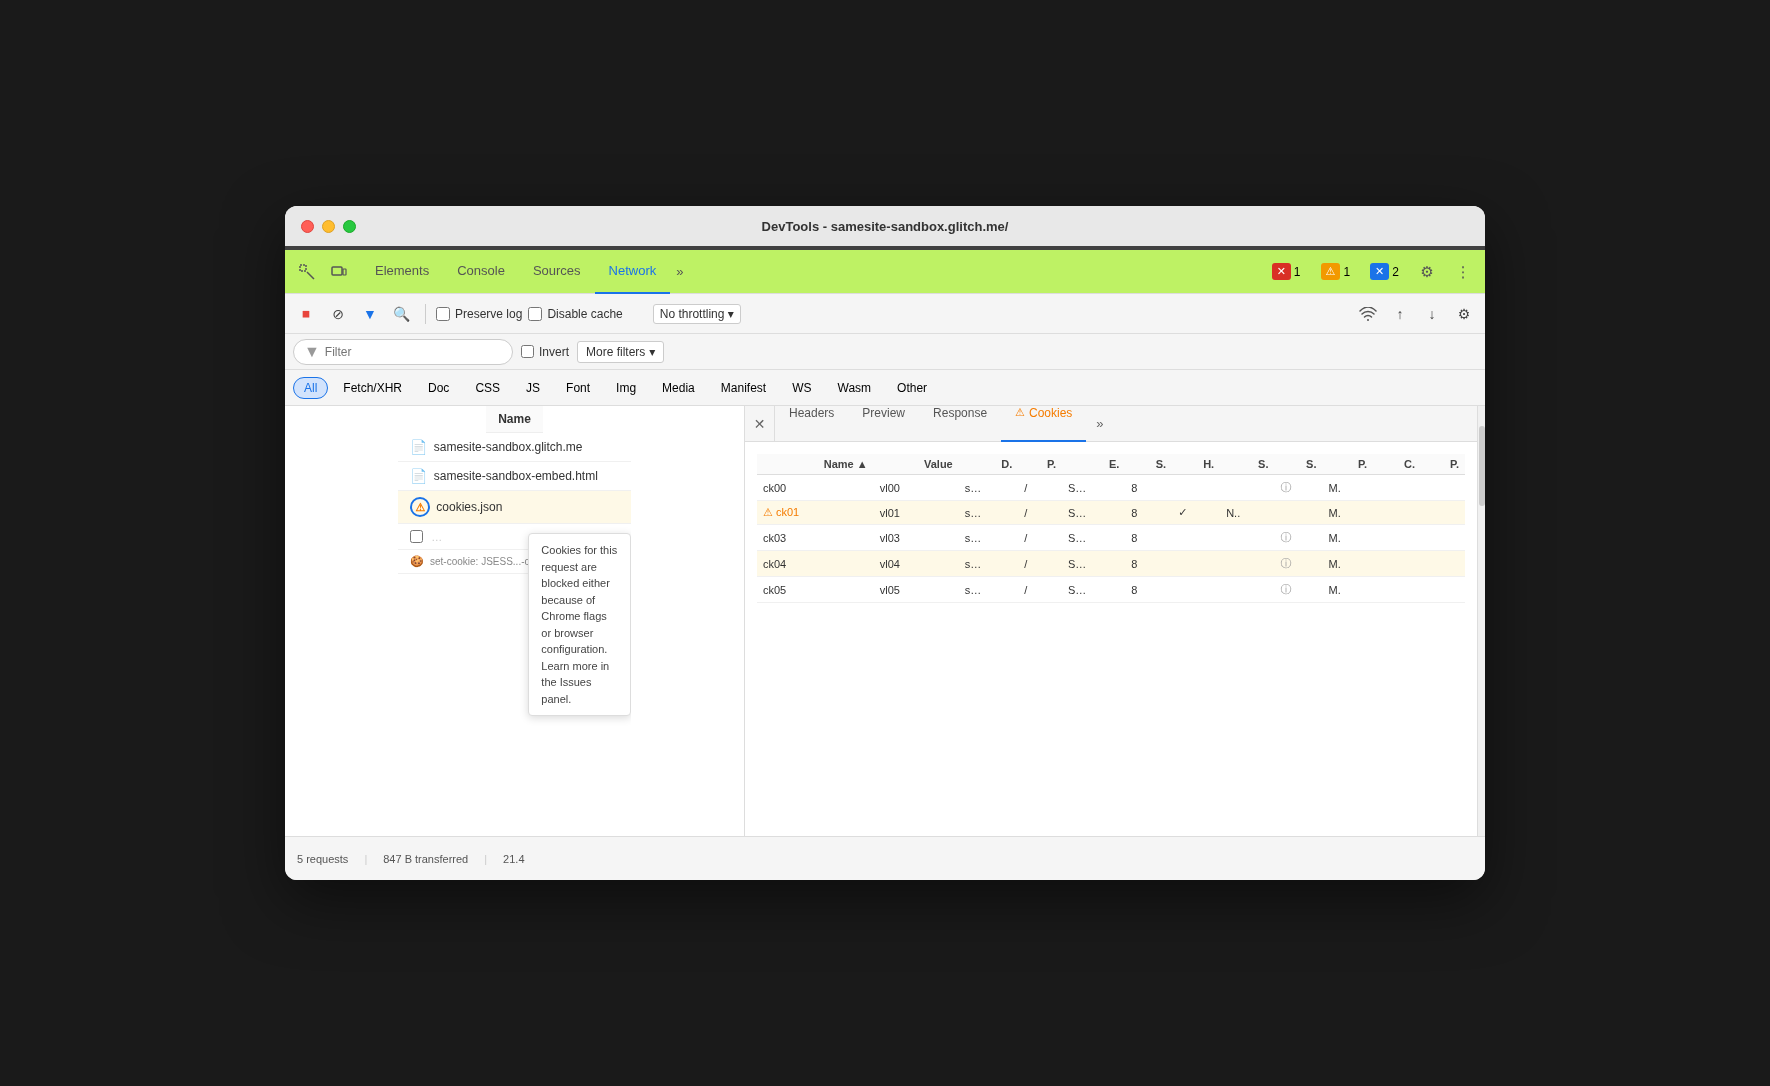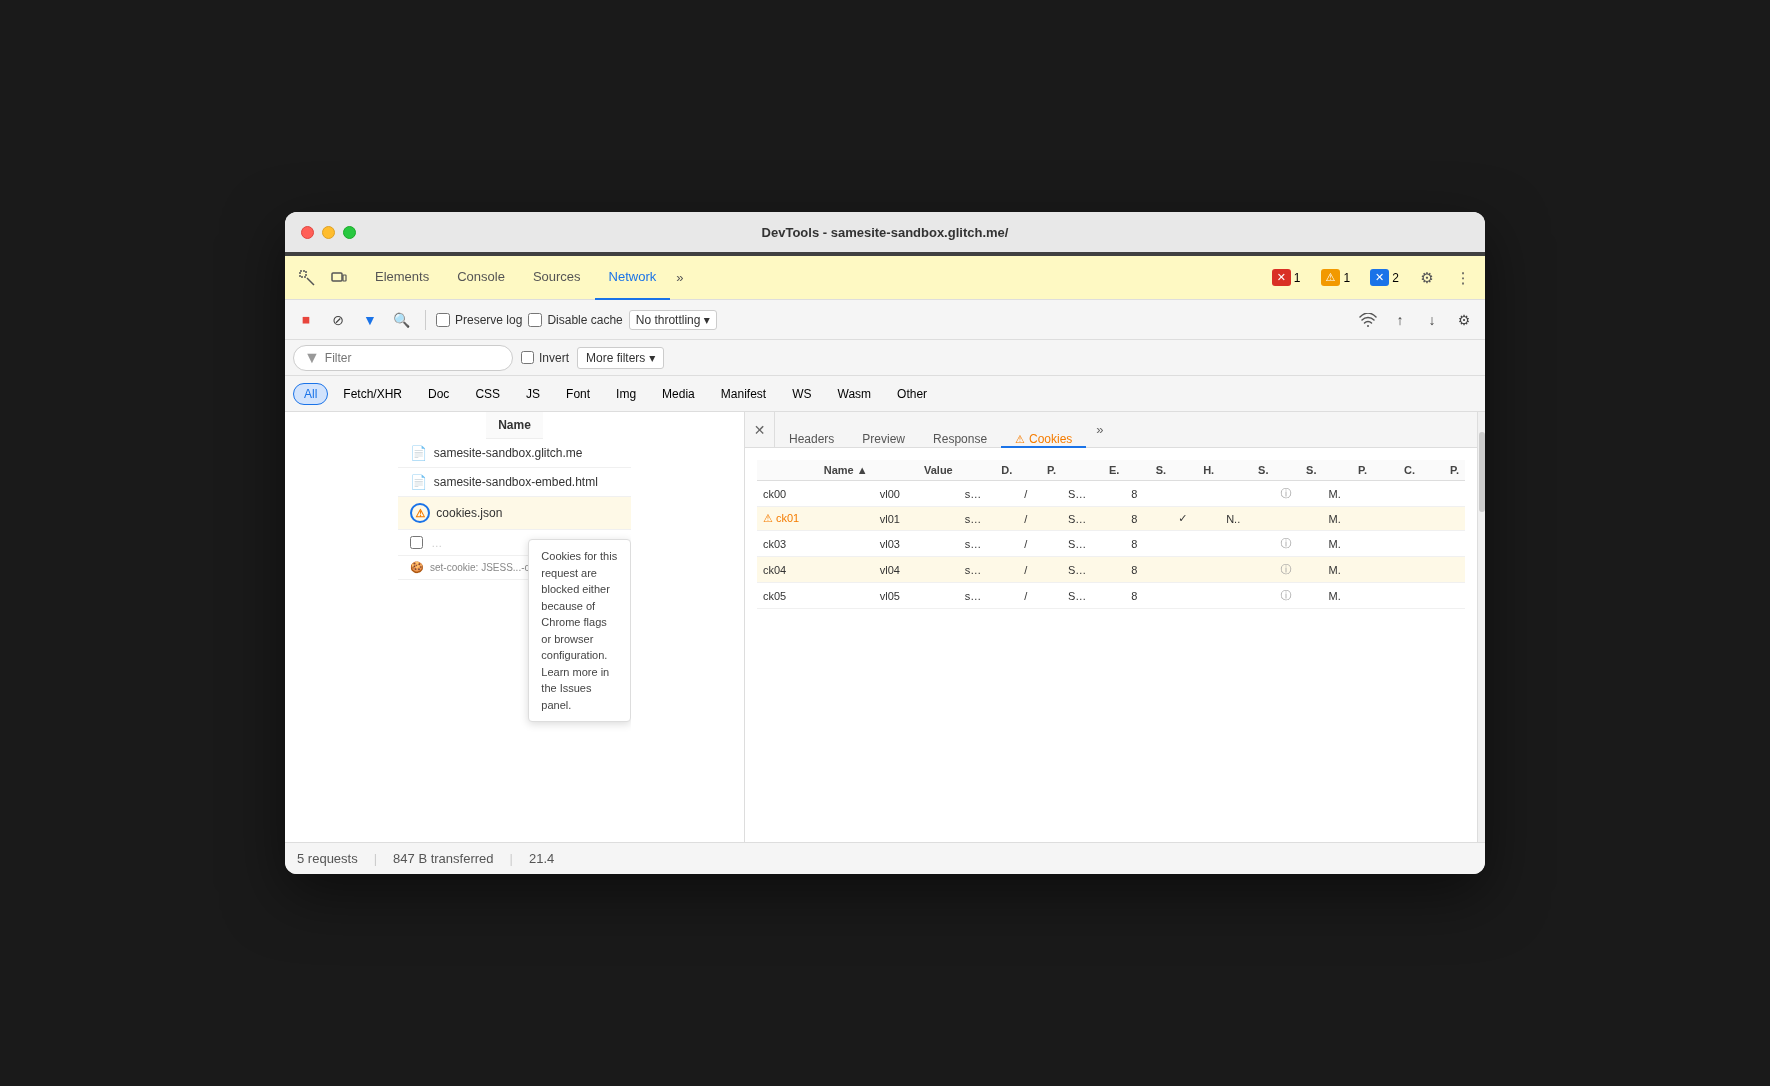--- a/index.html
+++ b/index.html
@@ -42,21 +42,21 @@
     }
     .tl-red { background: #ff5f57; border: 1px solid #e0443e; }
     .tl-yellow { background: #ffbd2e; border: 1px solid #dea123; }
     .tl-green { background: #28c840; border: 1px solid #1aab29; }
     .titlebar-text {
       position: absolute; left: 50%; transform: translateX(-50%);
       font-size: 13px; font-weight: 600; color: #333;
     }
     
     .navbar {
-      background: #fef9c3;
+      background: #bef264;
       border-bottom: 1px solid #ddd;
       display: flex;
       align-items: center;
       padding: 0 8px;
       height: 44px;
     }
     .nav-icons {
       display: flex; gap: 4px; align-items: center; margin-right: 8px;
     }
     .nav-icon-btn {
@@ -273,21 +273,21 @@
       display: flex; align-items: center; justify-content: center;
       cursor: pointer; font-size: 14px; color: #666;
       border-right: 1px solid #ddd;
     }
     .panel-tab {
       padding: 0 14px;
       font-size: 12px;
       color: #555;
       cursor: pointer;
       height: 36px;
-      display: flex; align-items: flex-end;
+      display: flex; align-items: flex-start;
       border-bottom: 2px solid transparent;
     }
     .panel-tab.active {
       color: #1a73e8;
       border-bottom: 2px solid #1a73e8;
     }
     .panel-tab .warn-icon { color: #f57c00; margin-right: 4px; font-size: 11px; }
     .panel-more { padding: 0 8px; font-size: 13px; color: #666; cursor: pointer; margin-left: 2px; }
     
     .cookies-section {
@@ -327,24 +327,24 @@
       border-bottom: 1px solid #f0f0f0;
       font-size: 11px;
     }
     .cookies-table tr.highlighted { background: #fef9e7; }
     .cookies-table tr.highlighted td { background: #fef9e7; }
     .cookies-table tr.plain td { background: white; }
     
     .statusbar {
       background: #f5f5f5;
       border-top: 1px solid #ddd;
-      height: 32px;
+      height: 44px;
       display: flex; align-items: center;
       padding: 0 12px;
-      font-size: 13px;
+      font-size: 11px;
       color: #555;
       gap: 16px;
     }
     .statusbar-sep { color: #ccc; }
     
     .right-scroll {
       width: 8px;
       background: #f0f0f0;
       border-left: 1px solid #ddd;
       display: flex; align-items: flex-start; justify-content: center;
@@ -423,21 +423,21 @@
     <div class="toolbar-btn">🔍</div>
     <div class="toolbar-separator"></div>
     <div class="toolbar-check-group">
       <input type="checkbox" style="">
       <span>Preserve log</span>
     </div>
     <div class="toolbar-check-group">
       <input type="checkbox" style="">
       <span>Disable cache</span>
     </div>
-    <div style="display:flex;align-items:center;gap:4px;">
+    <div style="display:flex;align-items:center;gap:4px;margin-left:24px;">
       <span class="throttle-select">No throttling ▾</span>
     </div>
     <div class="toolbar-right">
       <div class="toolbar-btn">
         <svg width="18" height="14" viewBox="0 0 18 14" fill="none">
           <path d="M1 4C3.5 1.5 7.5 0 9 0s5.5 1.5 8 4" stroke="#555" stroke-width="1.5" stroke-linecap="round" fill="none"></path>
           <path d="M3 7c1.5-1.5 3.5-2.5 6-2.5s4.5 1 6 2.5" stroke="#555" stroke-width="1.5" stroke-linecap="round" fill="none"></path>
           <path d="M5.5 10c1-1 2-1.5 3.5-1.5s2.5.5 3.5 1.5" stroke="#555" stroke-width="1.5" stroke-linecap="round" fill="none"></path>
           <circle cx="9" cy="13" r="1" fill="#555"></circle>
         </svg>

